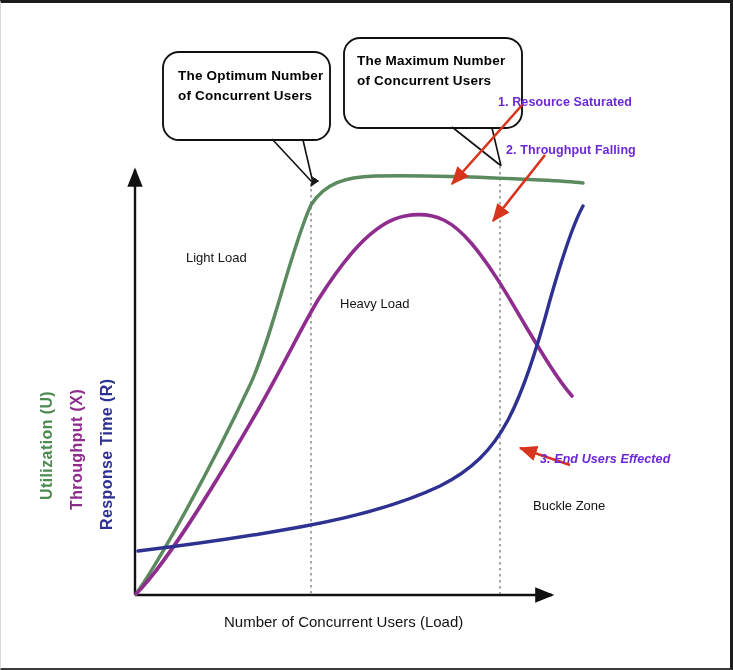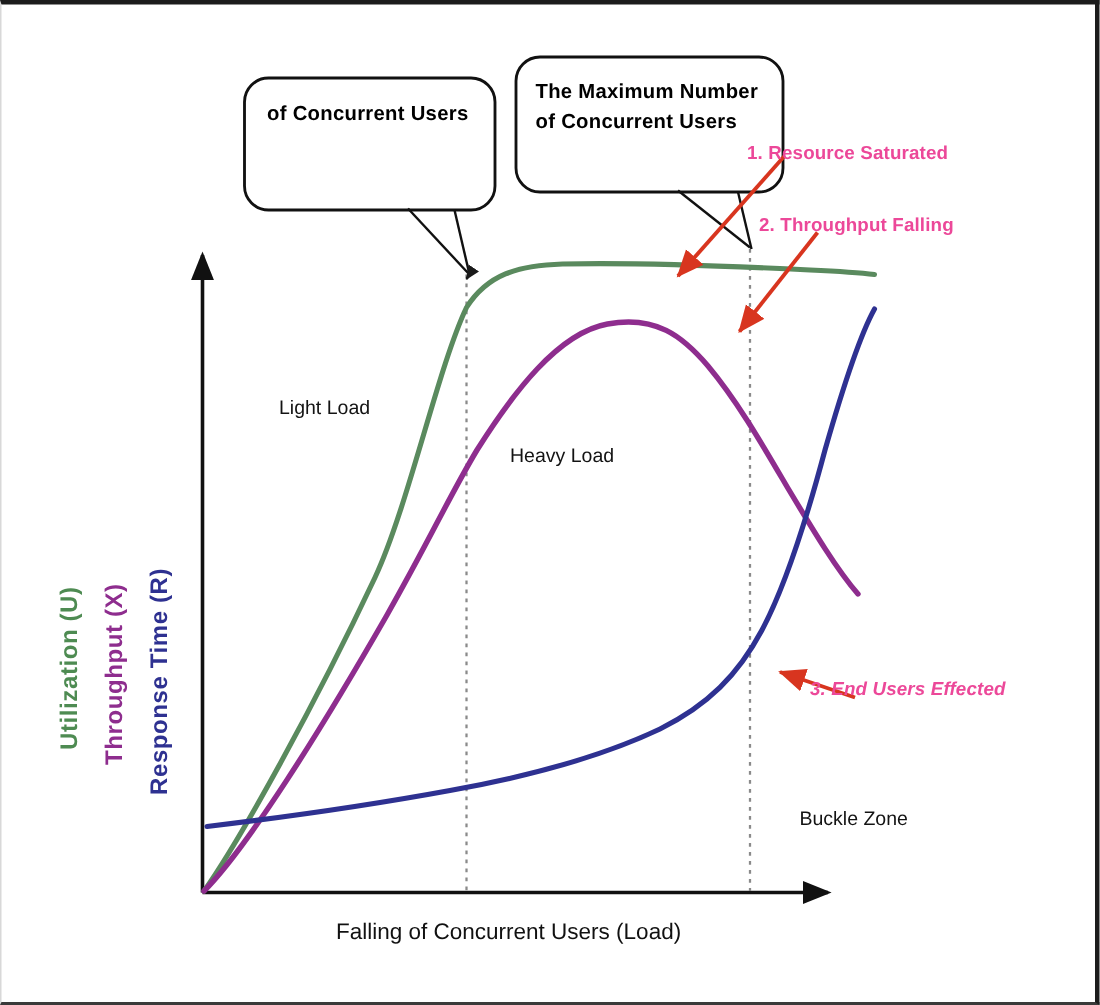--- a/index.html
+++ b/index.html
@@ -33,38 +33,38 @@
     white-space:nowrap;
   }
   #callout1-text{left:178px;top:66px;width:150px;}
   #callout2-text{left:357px;top:51px;width:160px;}
 
   .redNote{
     position:absolute;
     font-family:"Liberation Sans", sans-serif;
     font-weight:bold;
     font-size:12.5px;
-    color:#ec4899;
+    color:#6d28d9;
     white-space:nowrap;
     letter-spacing:0.1px;
   }
   #note1{left:498px;top:95px;}
   #note2{left:506px;top:143px;}
   #note3{left:540px;top:452px;font-style:italic;}
 
   .zoneLabel{
     position:absolute;
     font-family:"Liberation Sans", sans-serif;
     font-size:13px;
     color:#131313;
     white-space:nowrap;
   }
-  #zone-light{left:186px;top:264px;}
+  #zone-light{left:186px;top:250px;}
   #zone-heavy{left:340px;top:296px;}
-  #zone-buckle{left:533px;top:538px;}
+  #zone-buckle{left:533px;top:498px;}
 
   #xaxis-label{
     position:absolute;left:224px;top:613px;
     font-family:"Liberation Sans", sans-serif;
     font-size:15px;color:#111111;white-space:nowrap;
   }
 
   .yAxisLabel{
     position:absolute;
     transform-origin:left top;
@@ -143,33 +143,34 @@
     <path d="M492,128 L501,166" fill="none" stroke="#111111" stroke-width="1.6"></path>
   </g>
 
   <line x1="523" y1="104" x2="452" y2="184" stroke="#d8351f" stroke-width="2.6" marker-end="url(#redArrow)"></line>
   <line x1="545" y1="155" x2="493" y2="221" stroke="#d8351f" stroke-width="2.6" marker-end="url(#redArrow)"></line>
   <line x1="570" y1="465" x2="520" y2="448" stroke="#d8351f" stroke-width="2.6" marker-end="url(#redArrow)"></line>
 </svg>
 </div>
 
 <div class="calloutText" id="callout1-text">
+  <div>The Optimum Number</div>
   <div>of Concurrent Users</div>
 </div>
 
 <div class="calloutText" id="callout2-text">
   <div>The Maximum  Number</div>
   <div>of Concurrent Users</div>
 </div>
 
 <div class="redNote" id="note1">1. Resource Saturated</div>
 <div class="redNote" id="note2">2. Throughput Falling</div>
 <div class="redNote" id="note3">3. End Users Effected</div>
 
 <div class="zoneLabel" id="zone-light">Light Load</div>
 <div class="zoneLabel" id="zone-heavy">Heavy Load</div>
 <div class="zoneLabel" id="zone-buckle">Buckle Zone</div>
 
-<div id="xaxis-label">Falling of  Concurrent Users (Load)</div>
+<div id="xaxis-label">Number of  Concurrent Users (Load)</div>
 
 <div class="yAxisLabel" id="ylab-util">Utilization (U)</div>
 <div class="yAxisLabel" id="ylab-through">Throughput (X)</div>
 <div class="yAxisLabel" id="ylab-resp">Response Time (R)</div>
 
 </body></html>

